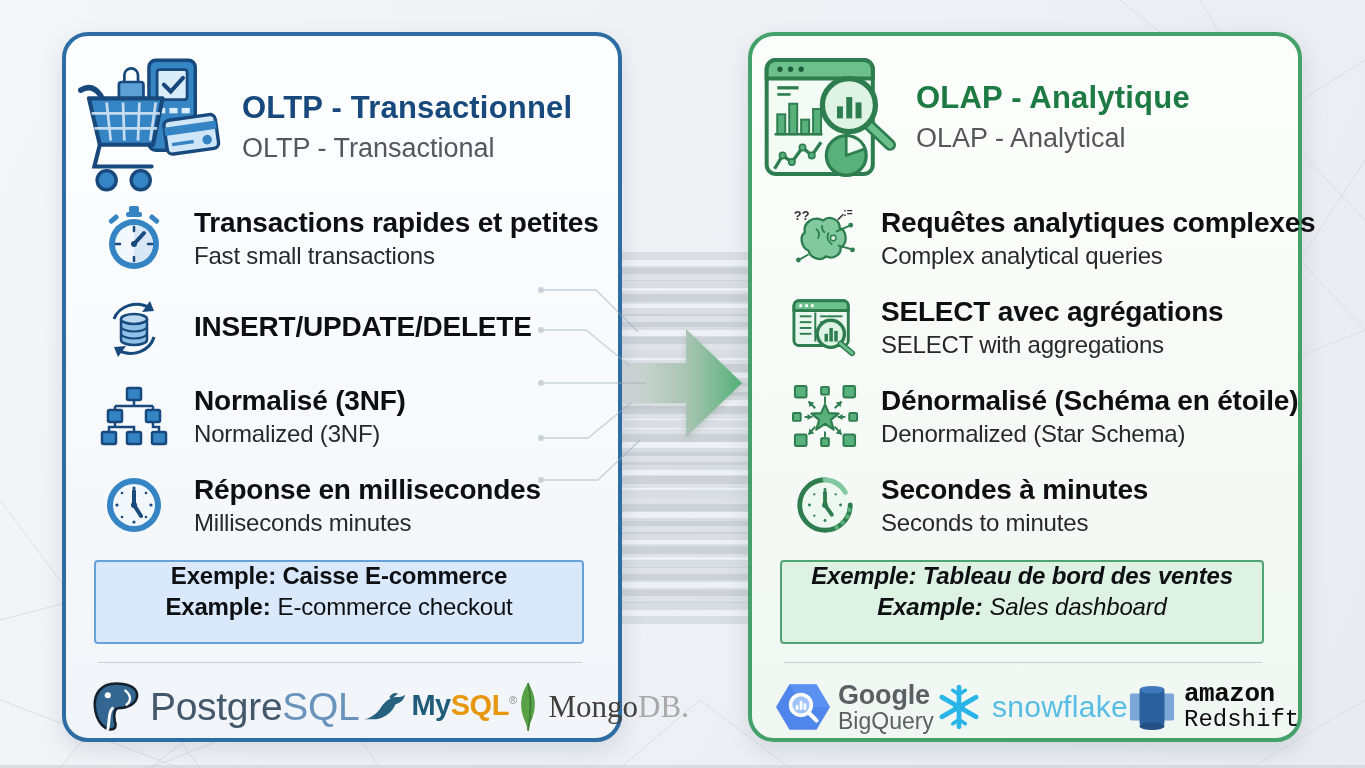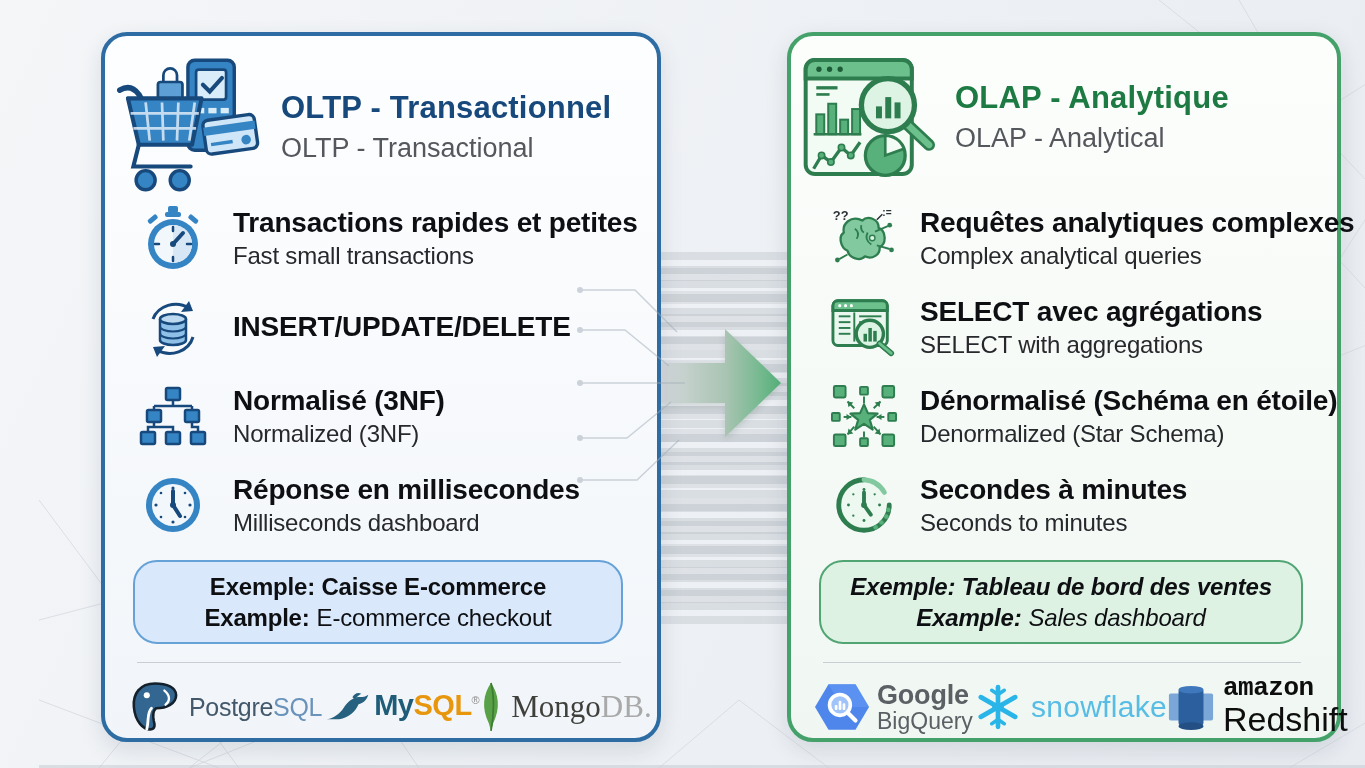--- a/index.html
+++ b/index.html
@@ -1,18 +1,18 @@
 <!DOCTYPE html>
 <html><head>
 <meta charset="utf-8">
 <style>
   html,body{margin:0;padding:0;}
   body{width:1365px;height:768px;overflow:hidden;font-family:"Liberation Sans",sans-serif;
        background:linear-gradient(115deg,#f4f6f8 0%,#edf0f4 55%,#e8ebf0 100%);position:relative;}
-  .stage{position:absolute;inset:0;margin-left:39px;}
+  .stage{position:absolute;inset:0;}
 
   
   svg.mesh{position:absolute;inset:0;z-index:0;}
   .datastream{position:absolute;left:598px;top:252px;width:188px;height:372px;z-index:1;opacity:.16;
       background-image:linear-gradient(#6f7d8a 58%,transparent 58%);background-size:9px 14px;}
   .datastream2{position:absolute;left:615px;top:268px;width:160px;height:340px;z-index:1;opacity:.10;
       background-image:linear-gradient(#55636f 55%,transparent 55%);background-size:15px 23px;}
   svg.circuit{position:absolute;left:538px;top:268px;z-index:4;opacity:.5;pointer-events:none;}
   svg.arrow{position:absolute;left:620px;top:316px;z-index:2;filter:drop-shadow(0 3px 3px rgba(60,90,70,.18));}
   .bottom-edge{position:absolute;left:0;bottom:0;width:1365px;height:3px;background:#c6ccd3;opacity:.55;z-index:5;}
@@ -34,50 +34,50 @@
 
   .items{position:absolute;left:34px;right:16px;top:168px;display:flex;flex-direction:column;gap:21px;}
   .right .items{left:40px;}
   .item{display:flex;align-items:center;gap:26px;min-height:68px;}
   .right .item{gap:23px;}
   .item-icon{width:68px;height:68px;flex:none;display:flex;align-items:center;justify-content:center;}
   .right .item-icon{width:66px;height:66px;}
   .t1{font-size:28px;font-weight:bold;color:#0e0f12;line-height:1.28;letter-spacing:-.2px;white-space:nowrap;}
   .t2{font-size:24px;color:#26282c;line-height:1.28;letter-spacing:-.2px;white-space:nowrap;}
 
-  .example{position:absolute;left:28px;right:34px;top:524px;height:80px;border-radius:24px;
-           display:flex;flex-direction:column;align-items:center;justify-content:center;gap:3px;
+  .example{position:absolute;left:28px;right:34px;top:524px;height:80px;border-radius:4px;
+           display:flex;flex-direction:column;align-items:center;gap:3px;
            font-size:24px;color:#0e0f12;letter-spacing:-.2px;}
   .left  .example{background:#d9e9fb;border:2px solid #66a1d8;}
   .right .example{background:#def2e4;border:2px solid #51a573;font-style:italic;}
   .ex-l1{font-weight:bold;white-space:nowrap;}
   .ex-l2{white-space:nowrap;}
   .ex-label{font-weight:bold;}
   .ex-text{margin-left:7px;}
 
   .divider{position:absolute;left:32px;right:36px;top:626px;height:1px;background:#c9ced5;}
 
   .logos{position:absolute;left:24px;right:22px;top:636px;height:70px;
          display:flex;align-items:center;justify-content:space-between;}
   .logo{display:flex;align-items:center;gap:8px;}
   .logo-col{display:flex;flex-direction:column;line-height:1.05;}
 
-  .pg-text{font-size:25px;color:#43586b;letter-spacing:-.3px;}
+  .pg-text{font-size:39px;color:#43586b;letter-spacing:-.3px;}
   .pg-text .sql{color:#6a93bb;}
   .logo-mysql{display:flex;align-items:center;gap:0;}
   .mysql-text{font-size:29px;font-weight:bold;letter-spacing:-.5px;color:#1f5c7a;margin-top:-4px;}
   .mysql-text .sql{color:#e7960e;}
   .mysql-text .reg{font-size:11px;color:#8b8b8b;font-weight:normal;vertical-align:super;}
   .mongo-text{font-family:"Liberation Serif",serif;font-size:31px;color:#3f3f3b;letter-spacing:0;}
   .mongo-text .db{color:#a9a9a9;}
   .snow-text{font-size:30px;color:#57bde4;font-weight:400;letter-spacing:.3px;}
   .bq-line1{font-size:27px;color:#5b6065;font-weight:bold;letter-spacing:-.2px;}
   .bq-line2{font-size:23px;color:#5b6065;}
   .rs-line1{font-size:26px;color:#0d0d0d;font-weight:bold;letter-spacing:-.5px;line-height:1;font-family:Liberation Mono, monospace;}
-  .rs-line2{font-size:34px;color:#0d0d0d;line-height:1.1;}
+  .rs-line2{font-size:24px;color:#0d0d0d;line-height:1.1;font-family:Liberation Mono, monospace;}
 </style>
 </head>
 <body>
 
 <div class="stage">
 
   <svg class="mesh" width="1365" height="768">
     <g stroke="#d8dce2" stroke-width="1" fill="none" opacity="0.9">
       <path d="M0,500 L200,768 M0,620 L230,560 L60,768 M0,700 L180,768 M150,768 L300,650 L380,768 M190,560 L320,700 L150,768 M230,560 L320,700"></path>
       <path d="M1120,0 L1270,120 L1365,60 M1200,0 L1270,120 L1365,220 M1300,260 L1365,160 M1270,120 L1300,260 L1365,330 M1300,260 L1240,380 L1365,330"></path>
@@ -226,21 +226,21 @@
               <circle cx="46" cy="22" r="1.3"></circle>
               <circle cx="22" cy="46" r="1.3"></circle>
               <circle cx="46" cy="46" r="1.3"></circle>
           </g>
           <line x1="34" y1="34" x2="34" y2="20" stroke="#17497c" stroke-width="4" stroke-linecap="round"></line>
           <line x1="34" y1="34" x2="41" y2="45" stroke="#17497c" stroke-width="4" stroke-linecap="round"></line>
           <circle cx="34" cy="34" r="3" fill="#17497c"></circle>
         </svg>
         <div class="item-text">
           <div class="t1">Réponse en millisecondes</div>
-          <div class="t2">Milliseconds dashboard</div>
+          <div class="t2">Milliseconds minutes</div>
         </div>
       </div>
     </div>
 
     <div class="example">
       <div class="ex-l1">Exemple: Caisse E-commerce</div>
       <div class="ex-l2"><span class="ex-label">Example:</span><span class="ex-text">E-commerce checkout</span></div>
     </div>
 
     <div class="divider"></div>

